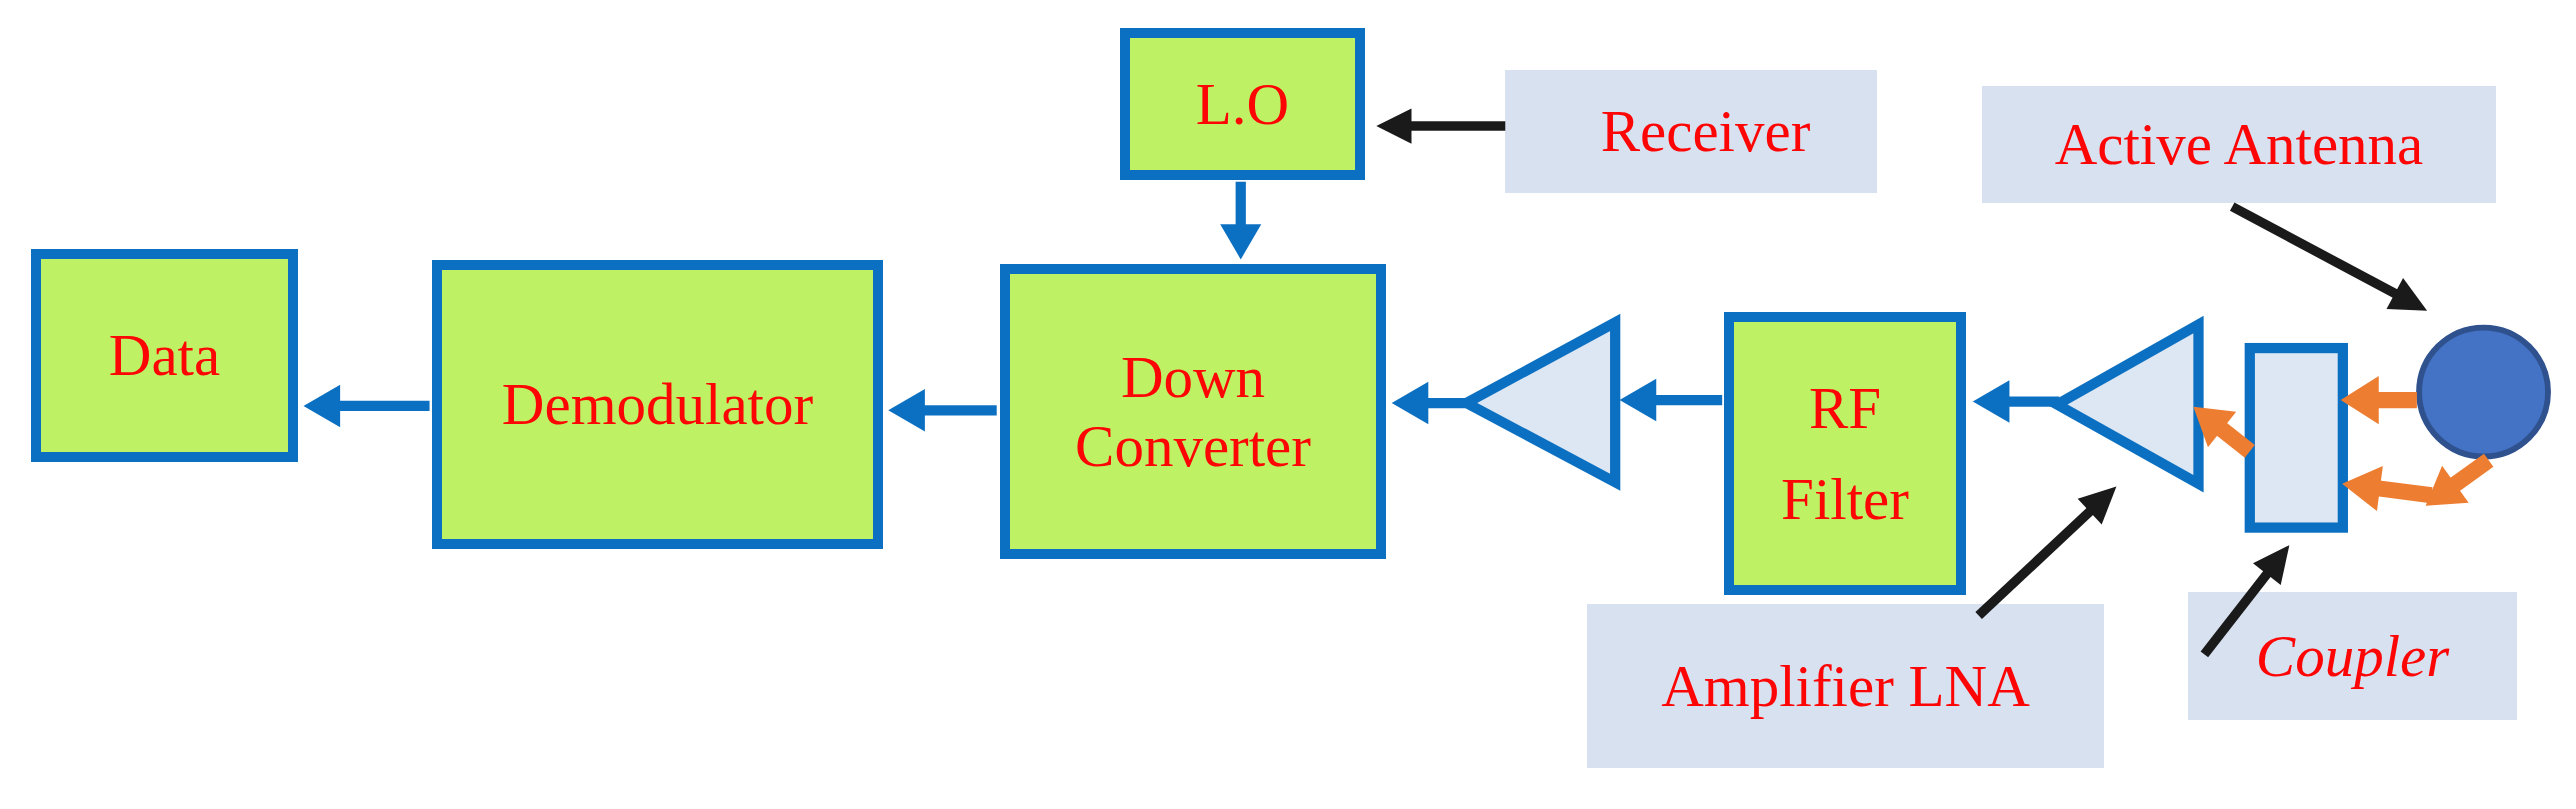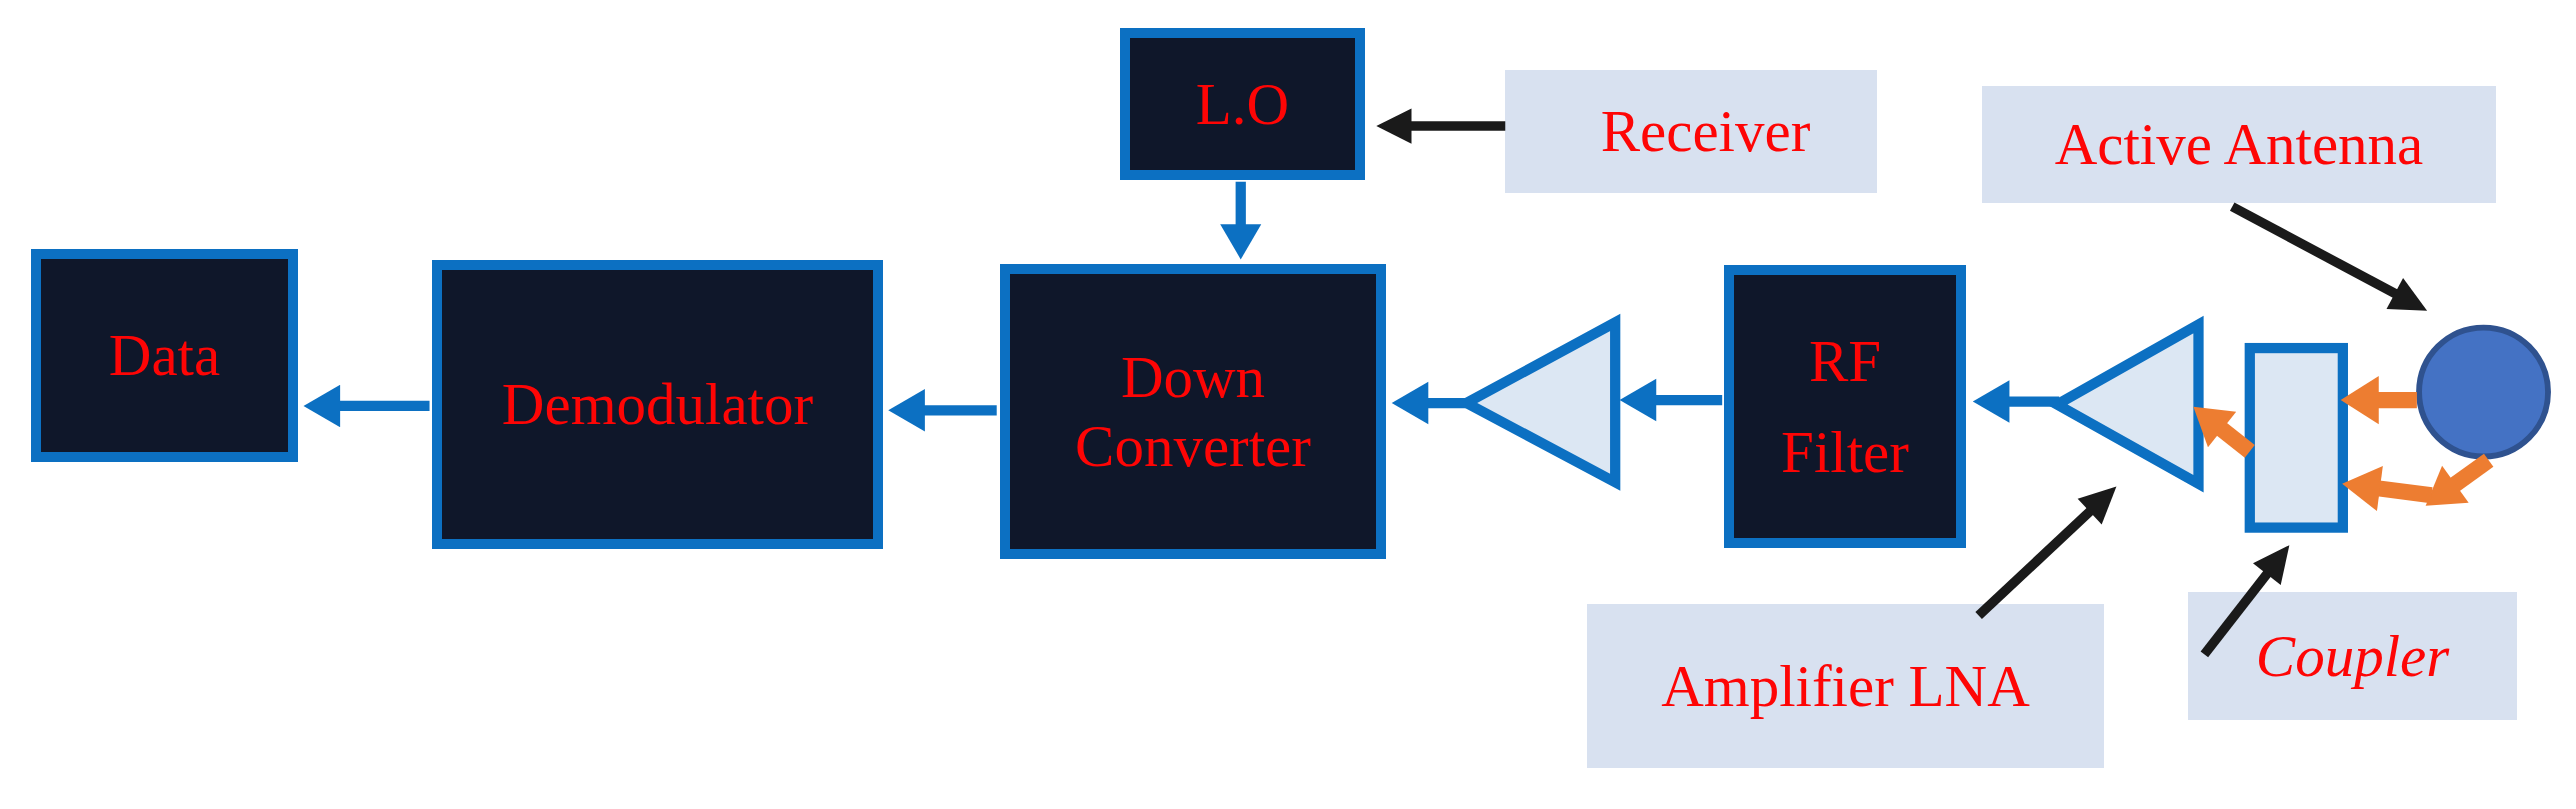--- a/index.html
+++ b/index.html
@@ -5,26 +5,26 @@
   html,body{margin:0;padding:0;}
   body{
     width:2576px;height:809px;position:relative;background:#ffffff;
     font-family:"Liberation Serif","DejaVu Serif",serif;overflow:hidden;
   }
   .node,.label{
     position:absolute;box-sizing:border-box;z-index:1;
     display:flex;flex-direction:column;align-items:center;justify-content:center;
     color:#FE0505;font-size:59px;
   }
-  .node{background:#0f172a;border:10.3px solid #0C70C2;}
+  .node{background:#bef264;border:10.3px solid #0C70C2;}
   .label{background:#D8E1F0;}
   .line{line-height:1.12;white-space:nowrap;}
   #demodulator-box{row-gap:38px;}
   #down-converter-box{row-gap:3px;font-family:Liberation Serif, serif;}
-  #rf-filter-box{row-gap:25px;}
+  #rf-filter-box{row-gap:25px;margin-top:47px;}
   #diagram-svg{position:absolute;left:0;top:0;z-index:5;pointer-events:none;}
   .shape-light{fill:#DCE7F3;stroke:#0C70C2;stroke-width:14px;}
   .antenna{fill:#4472C4;stroke:#2F528F;stroke-width:8px;}
 </style>
 </head>
 <body>
 
 <div class="node" id="data-box" style="left:31px;top:249px;width:267px;height:213px;">
   <div class="line">Data</div>
 </div>

